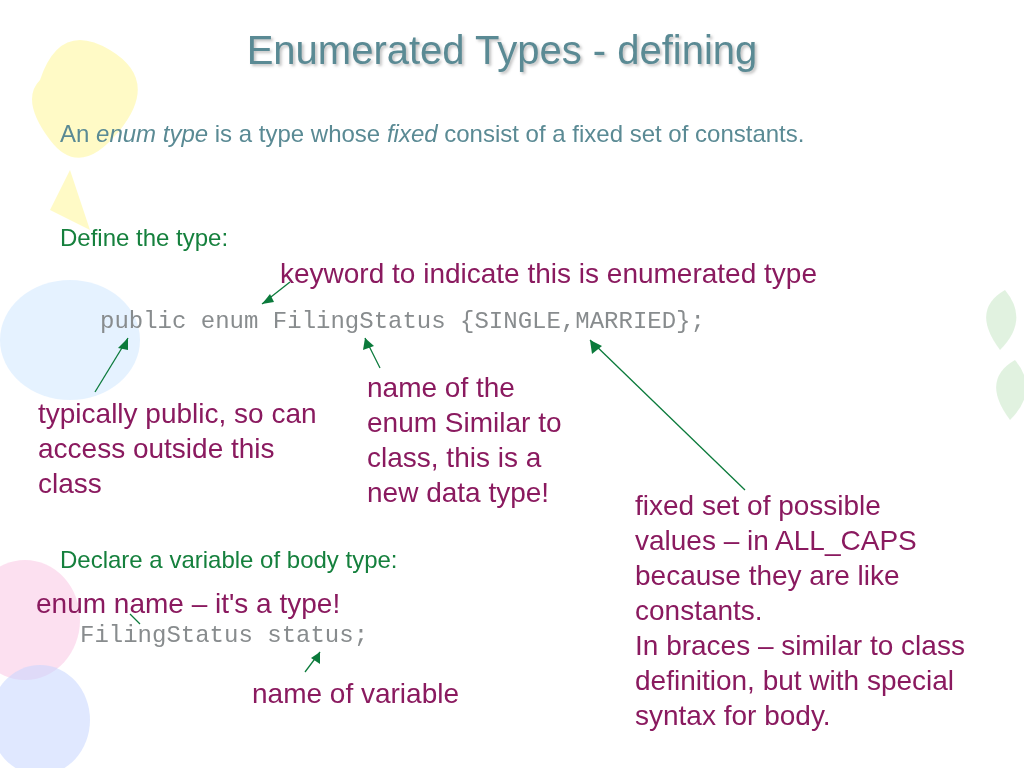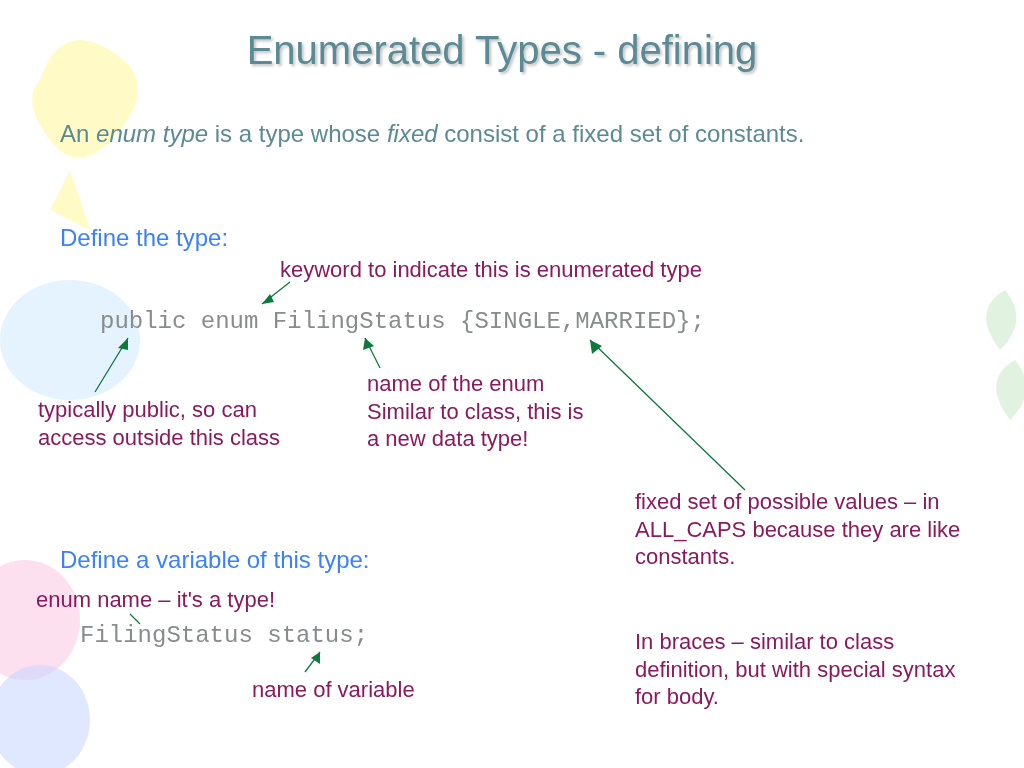--- a/index.html
+++ b/index.html
@@ -39,35 +39,35 @@
     left: 60px;
     width: 880px;
     font-size: 24px;
     color: #5a8a94;
     line-height: 1.35;
     z-index: 2;
   }
   .intro em { }
   .heading {
     font-size: 24px;
-    color: #3b82f6;
+    color: #15803d;
     z-index: 2;
     position: absolute;
   }
   .code {
     position: absolute;
     font-family: Liberation Mono, monospace;
     font-size: 24px;
     color: #888c8e;
     z-index: 2;
     white-space: nowrap;
   }
   .annot {
     position: absolute;
-    font-size: 22px;
+    font-size: 28px;
     color: #8a1a5f;
     line-height: 1.25;
     z-index: 2;
   }
   svg.arrows {
     position: absolute;
     top: 0; left: 0;
     width: 1024px; height: 768px;
     z-index: 1;
     pointer-events: none;
@@ -109,21 +109,21 @@
   <div class="code" style="top:308px;left:100px">public enum FilingStatus {SINGLE,MARRIED};</div>
 
   <div class="annot" style="top:396px;left:38px;width:280px">typically public, so can access outside this class</div>
 
   <div class="annot" style="top:370px;left:367px;width:220px">name of the enum Similar to class, this is a new data type!</div>
 
   <div class="annot" style="top:488px;left:635px;width:330px">fixed set of possible values – in ALL_CAPS because they are like constants.</div>
 
   <div class="annot" style="top:628px;left:635px;width:335px">In braces – similar to class definition, but with special syntax for body.</div>
 
-  <div class="heading" style="top:546px;left:60px">Define a variable of this type:</div>
+  <div class="heading" style="top:546px;left:60px">Declare a variable of body type:</div>
 
   <div class="annot" style="top:586px;left:36px">enum name – it's a type!</div>
 
   <div class="code" style="top:622px;left:80px">FilingStatus status;</div>
 
   <div class="annot" style="top:676px;left:252px">name of variable</div>
 
   <svg class="arrows">
 
     <line class="arrow-line" x1="290" y1="282" x2="262" y2="304"></line>

